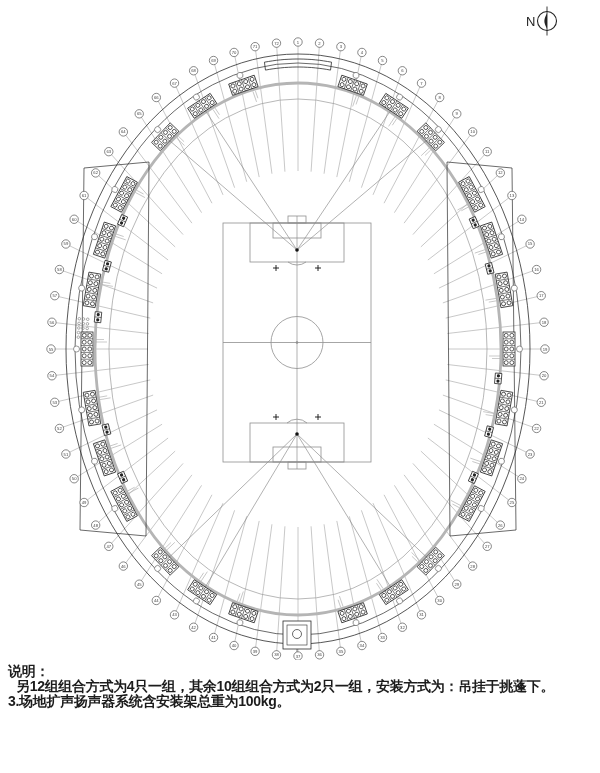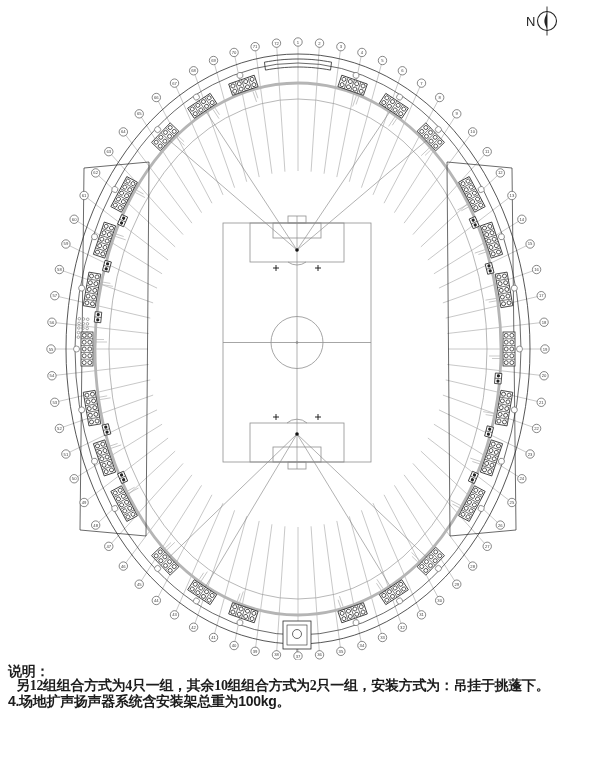--- a/index.html
+++ b/index.html
@@ -1,21 +1,21 @@
 <!DOCTYPE html>
 <html><head>
 <meta charset="utf-8">
 <style>
   html,body{margin:0;padding:0;background:#fff;}
   .page{position:relative;width:600px;height:773px;background:#fff;overflow:hidden;
         font-family:"Liberation Sans","DejaVu Sans",sans-serif;}
   svg{position:absolute;left:0;top:0;}
   .notes{position:absolute;left:8px;top:664px;width:584px;color:#1c1c1c;
          font-size:14px;line-height:14.8px;letter-spacing:-0.3px;font-weight:600;}
-  .notes .indent{padding-left:8px;font-family:Liberation Serif, serif;}
+  .notes .indent{padding-left:8px;}
 </style>
 </head>
 <body>
 
 <div class="page">
   <svg id="plan" width="600" height="660" viewBox="0 0 600 660">
     <g id="gen">
         <line x1="298" y1="42" x2="298" y2="171" stroke="#9a9a9a" stroke-width="0.55"></line>
         <line x1="319.5274684586716" y1="43.1682276858341" x2="311.0733614121487" y2="171.67734373966928" stroke="#9a9a9a" stroke-width="0.55"></line>
         <line x1="340.8910998837318" y1="46.664019825252126" x2="324.04722665003953" y2="173.70421996382697" stroke="#9a9a9a" stroke-width="0.55"></line>
@@ -851,15 +851,15 @@
       <circle id="north-circle" fill="none" stroke="#222" stroke-width="1.1" cx="547" cy="21" r="9.5"></circle>
       <line id="north-line" stroke="#222" stroke-width="0.9" x1="547" y1="6.5" x2="547" y2="35.5"></line>
       <path id="north-leaf" fill="#222" d="M547,13.5 C543.5,19 543.5,23 547,28.5 Z"></path>
       <text id="north-label" font-size="13" fill="#222" x="526" y="26">N</text>
     </g>
   </svg>
 
   <div class="notes">
     <div>说明：</div>
     <div class="indent">另12组组合方式为4只一组，其余10组组合方式为2只一组，安装方式为：吊挂于挑蓬下。</div>
-    <div>4.场地扩声扬声器系统含安装架总重为100kg。</div>
+    <div>3.场地扩声扬声器系统含安装架总重为100kg。</div>
   </div>
 </div>
 
 </body></html>

